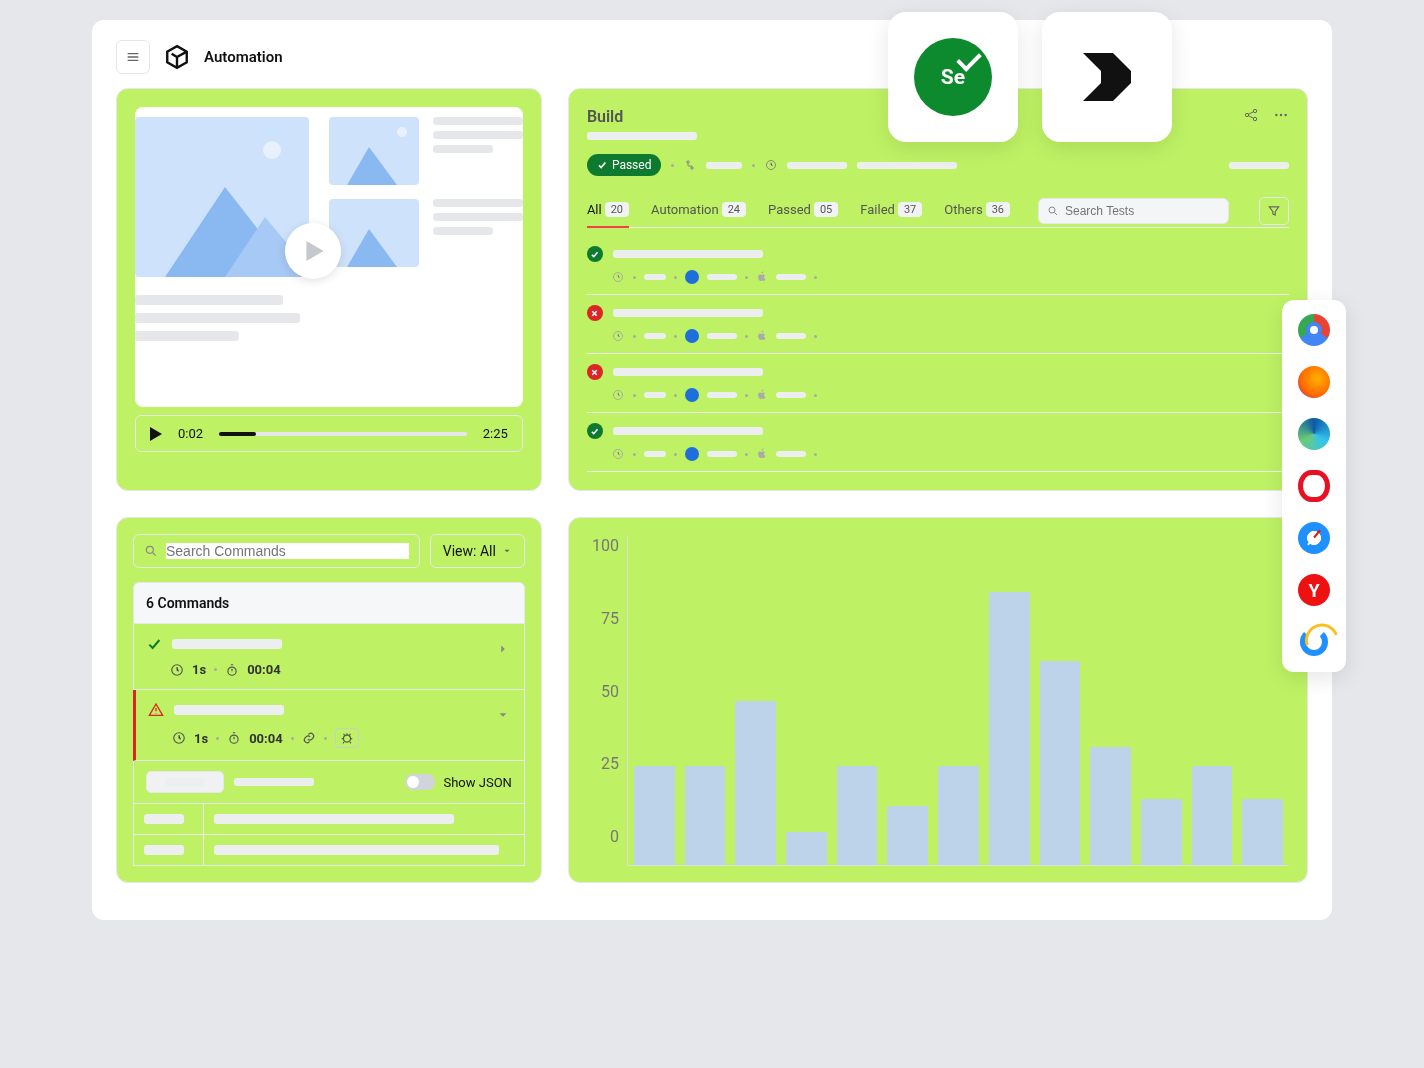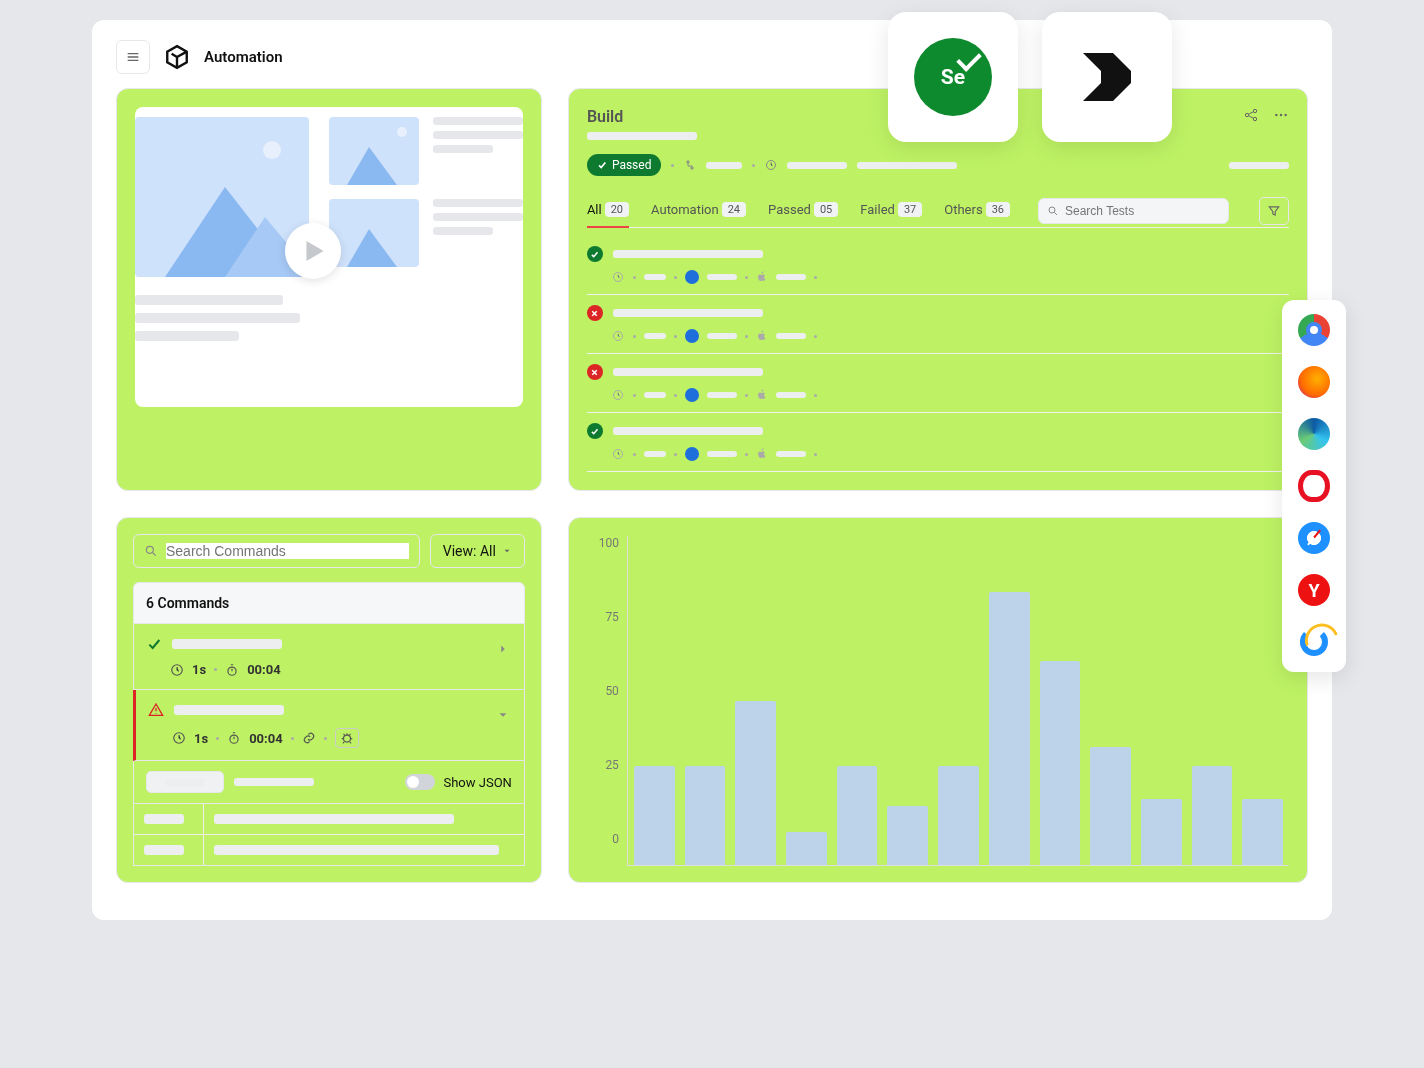--- a/index.html
+++ b/index.html
@@ -78,21 +78,21 @@
 .toggle::after { content: ""; width: 12px; height: 12px; border-radius: 50%; background: #fff; position: absolute; top: 2px; left: 2px; }
 .json-lbl { font-size: 13px; display: flex; gap: 8px; align-items: center; }
 .tbl { border: 1px solid #e5e7eb; border-top: none; }
 .tbl-row { display: flex; border-bottom: 1px solid #eee; }
 .tbl-row:last-child { border-bottom: none; }
 .tbl-cell { padding: 10px; }
 .tbl-cell.k { width: 70px; border-right: 1px solid #eee; }
 
 .chart-card { padding: 18px 18px 0 18px; }
 .chart { display: flex; height: 330px; }
-.y-axis { width: 40px; display: flex; flex-direction: column; justify-content: space-between; align-items: flex-end; padding: 0 8px 20px 0; font-size: 12px; color: #777; }
+.y-axis { width: 40px; display: flex; flex-direction: column; justify-content: space-between; align-items: flex-end; padding: 0 8px 20px 0; font-size: 16px; color: #777; }
 .plot { flex: 1; border-left: 1px solid #ddd; border-bottom: 1px solid #ddd; display: flex; align-items: flex-end; gap: 10px; padding: 0 6px; position: relative; }
 .bar { flex: 1; background: #bcd3ea; border-radius: 2px 2px 0 0; }
 
 .float-cards { position: absolute; top: -8px; right: 160px; display: flex; gap: 24px; }
 .float-card { width: 130px; height: 130px; border-radius: 18px; background: #fff; box-shadow: 0 6px 22px rgba(0,0,0,.10); display: flex; align-items: center; justify-content: center; }
 .se-badge { width: 78px; height: 78px; border-radius: 50%; background: #0e8a2e; color: #fff; display: flex; align-items: center; justify-content: center; font-size: 21px; font-weight: 700; position: relative; }
 .se-badge::after { content: ""; position: absolute; top: 14px; right: 12px; width: 18px; height: 10px; border-left: 4px solid #fff; border-bottom: 4px solid #fff; transform: rotate(-45deg); }
 
 .browser-strip { position: absolute; top: 280px; right: -14px; width: 64px; background: #fff; border-radius: 12px; box-shadow: 0 6px 22px rgba(0,0,0,.10); padding: 14px 0; display: flex; flex-direction: column; align-items: center; gap: 20px; }
 .bic { width: 32px; height: 32px; border-radius: 50%; }
@@ -187,20 +187,30 @@
                 <div class="ln" style="width:60px"></div>
               </div>
           </div>
         </div>
         <div class="play-btn">
           <svg width="18" height="20" viewBox="0 0 12 14">
               <path fill="#c5c8cc" d="M0 0 L12 7 L0 14 Z"></path>
             </svg>
         </div>
       </div>
+      <div class="video-bar">
+        <svg width="12" height="14" viewBox="0 0 12 14">
+            <path fill="#111" d="M0 0 L12 7 L0 14 Z"></path>
+          </svg>
+        <span class="ts">0:02</span>
+        <div class="track">
+            <div class="fill"></div>
+          </div>
+        <span class="ts">2:25</span>
+      </div>
     </div>
 
     <div class="card build-card">
       <div class="build-head">
         <div>
           <div class="build-title">Build</div>
           <div class="sk" style="width:110px;height:8px;margin-top:6px;"></div>
         </div>
         <div class="head-icons">
           <svg width="16" height="16" viewBox="0 0 24 24">

